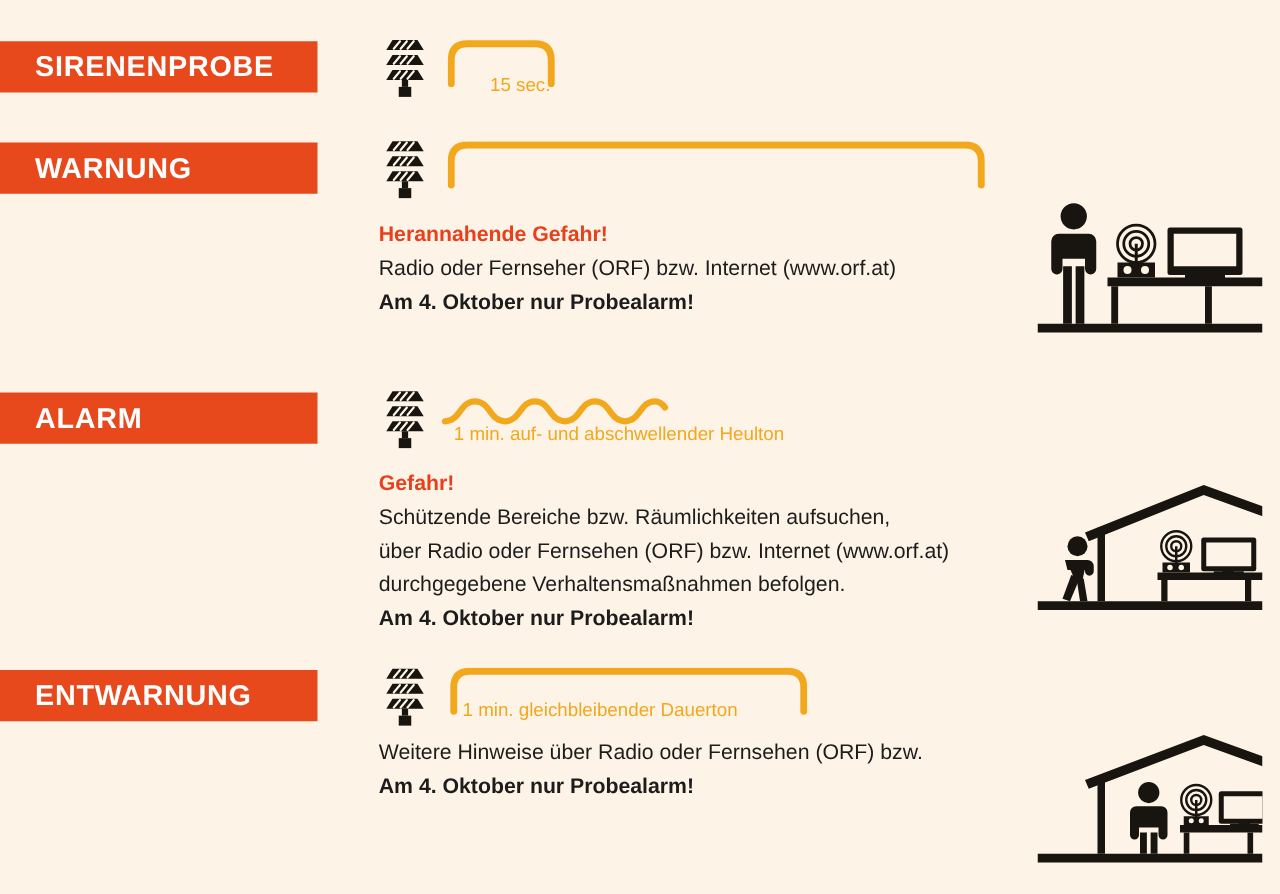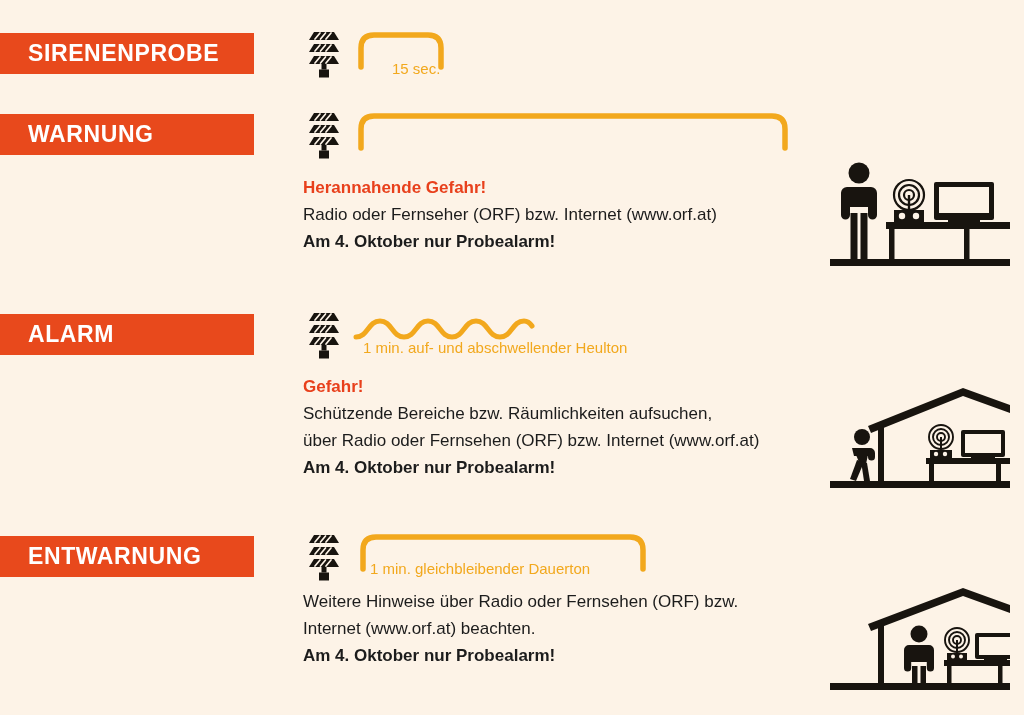--- a/index.html
+++ b/index.html
@@ -243,20 +243,21 @@
                C 160 24, 160 8, 172 8 C 176 8, 178 10, 180 13" fill="none" stroke="#F2A81D" stroke-width="5" stroke-linecap="round"></path>
     </svg>
   </span>
 
   <span class="sound-caption" style="left:363px; top:340px;">1 min. auf- und abschwellender Heulton</span>
 
   <div class="text-block" style="top:373px;">
     <p class="head">Gefahr!</p>
     <p class="line">Schützende Bereiche bzw. Räumlichkeiten aufsuchen,</p>
     <p class="line">über Radio oder Fernsehen (ORF) bzw. Internet (www.orf.at)</p>
+    <p class="line">durchgegebene Verhaltensmaßnahmen befolgen.</p>
     <p class="line bold">Am 4. Oktober nur Probealarm!</p>
   </div>
 
   <span class="illustration" style="left:830px; top:378px;">
     <svg width="180" height="118" viewBox="0 0 180 118">
       <g fill="#18140F">
 
         <rect x="0" y="103" width="180" height="7"></rect>
 
         <path d="M38 48 L133 10 L180 27 L180 35 L133 18 L41 55 Z"></path>
@@ -322,21 +323,20 @@
   <span class="sound-shape" style="left:360px; top:534px;">
     <svg width="286" height="38" viewBox="0 0 286 38">
       <path d="M3 35 L3 16 Q3 3 16 3 L270 3 Q283 3 283 16 L283 35" fill="none" stroke="#F2A81D" stroke-width="5.5" stroke-linecap="round"></path>
     </svg>
   </span>
 
   <span class="sound-caption" style="left:370px; top:561px;">1 min. gleichbleibender Dauerton</span>
 
   <div class="text-block" style="top:588px;">
     <p class="line">Weitere Hinweise über Radio oder Fernsehen (ORF) bzw.</p>
-    <p class="line">Internet (www.orf.at) beachten.</p>
     <p class="line bold">Am 4. Oktober nur Probealarm!</p>
   </div>
 
   <span class="illustration" style="left:830px; top:588px;">
     <svg width="180" height="110" viewBox="0 0 180 110">
       <g fill="#18140F">
 
         <rect x="0" y="95" width="180" height="7"></rect>
 
         <path d="M38 36 L133 0 L180 17 L180 25 L133 8 L41 43 Z"></path>

